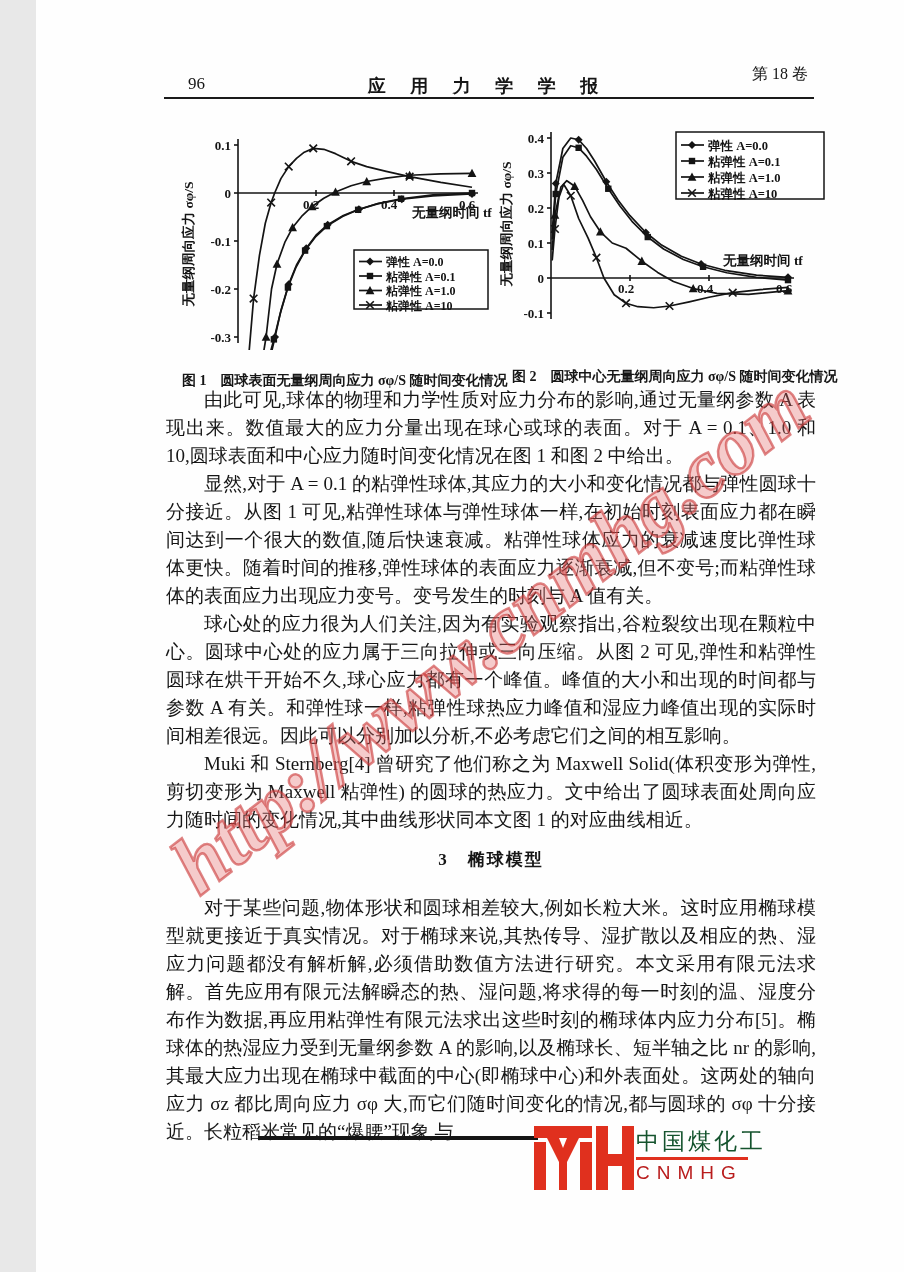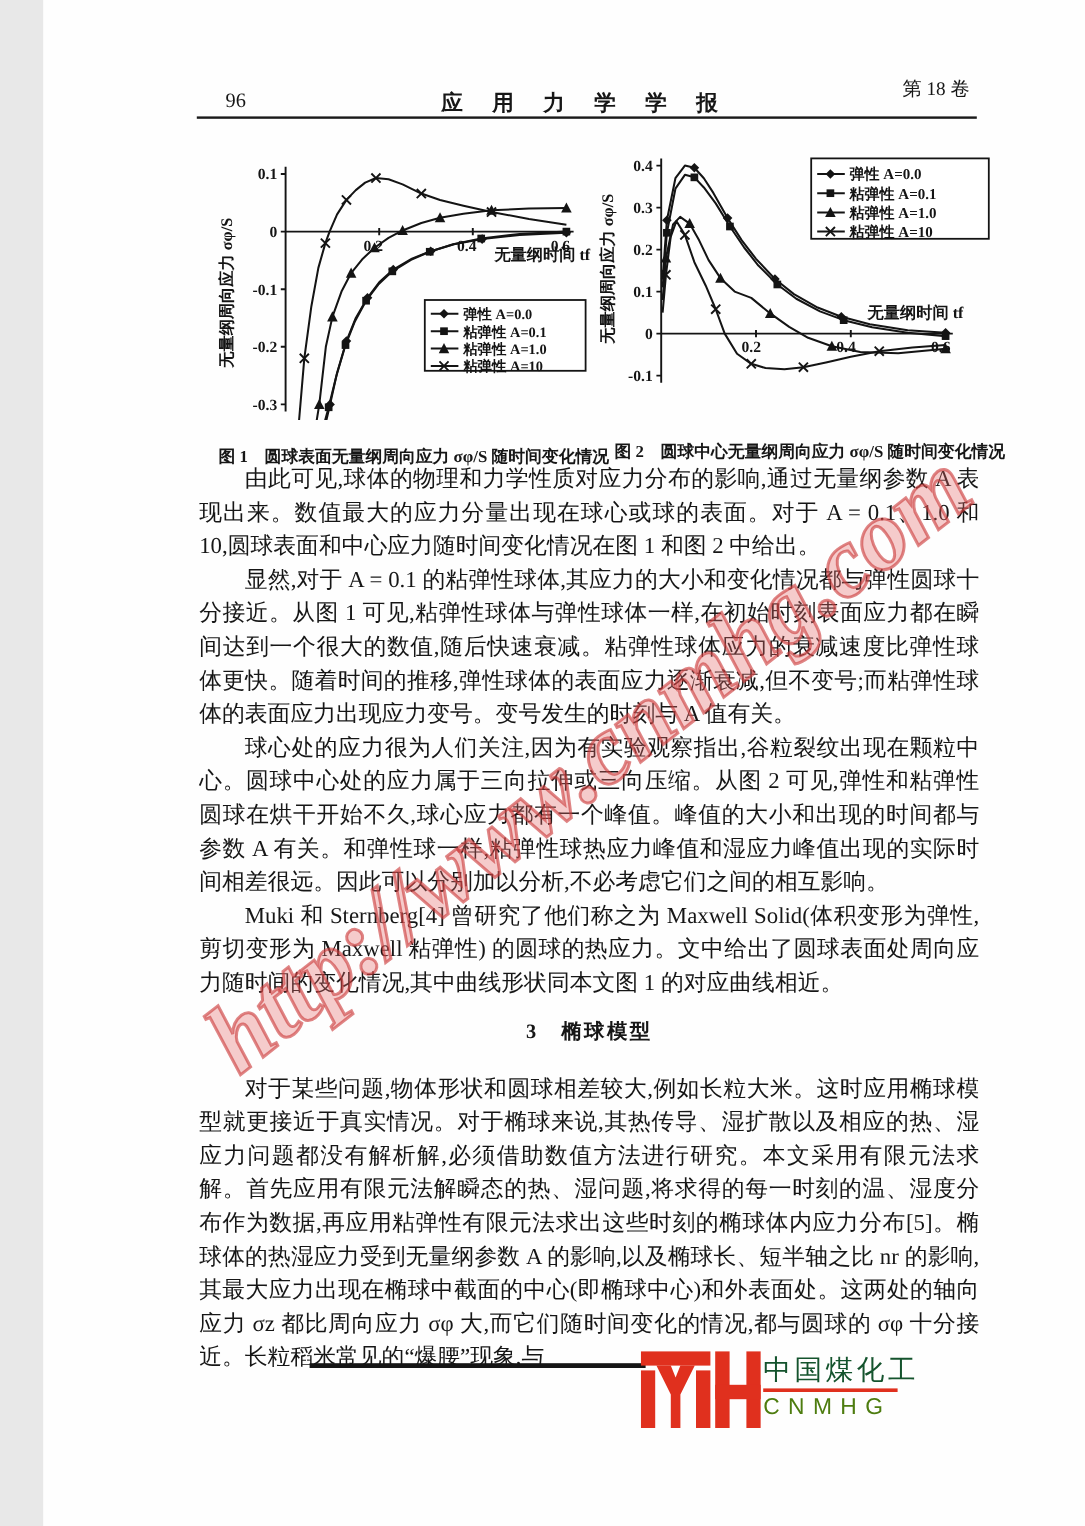--- a/index.html
+++ b/index.html
@@ -38,21 +38,21 @@
              white-space:nowrap;color:rgba(228,106,106,0.34);
              -webkit-text-stroke:2.5px rgba(204,58,58,0.62);
              pointer-events:none;z-index:5;}
   
   .ft-rule{position:absolute;left:222px;top:1136px;width:280px;height:4px;background:#151515;}
   .logo{position:absolute;left:498px;top:1126px;}
   .brand-cn{position:absolute;left:600px;top:1126px;font-size:23px;letter-spacing:3px;
             color:#14532d;font-family:"Liberation Sans","DejaVu Sans",sans-serif;}
   .brand-underline{position:absolute;left:600px;top:1157px;width:112px;height:3px;background:#e0301e;}
   .brand-en{position:absolute;left:600px;top:1162px;font-size:19px;letter-spacing:7px;
-            color:#4d7c0f;font-family:"Liberation Sans","DejaVu Sans",sans-serif;}
+            color:#b91c1c;font-family:"Liberation Sans","DejaVu Sans",sans-serif;}
 </style>
 </head>
 <body>
 
 <div class="page">
 
   <span class="hdr-num">96</span>
   <div class="hdr-title">应 用 力 学 学 报</div>
   <span class="hdr-vol">第 18 卷</span>
   <div class="hdr-rule"></div>

